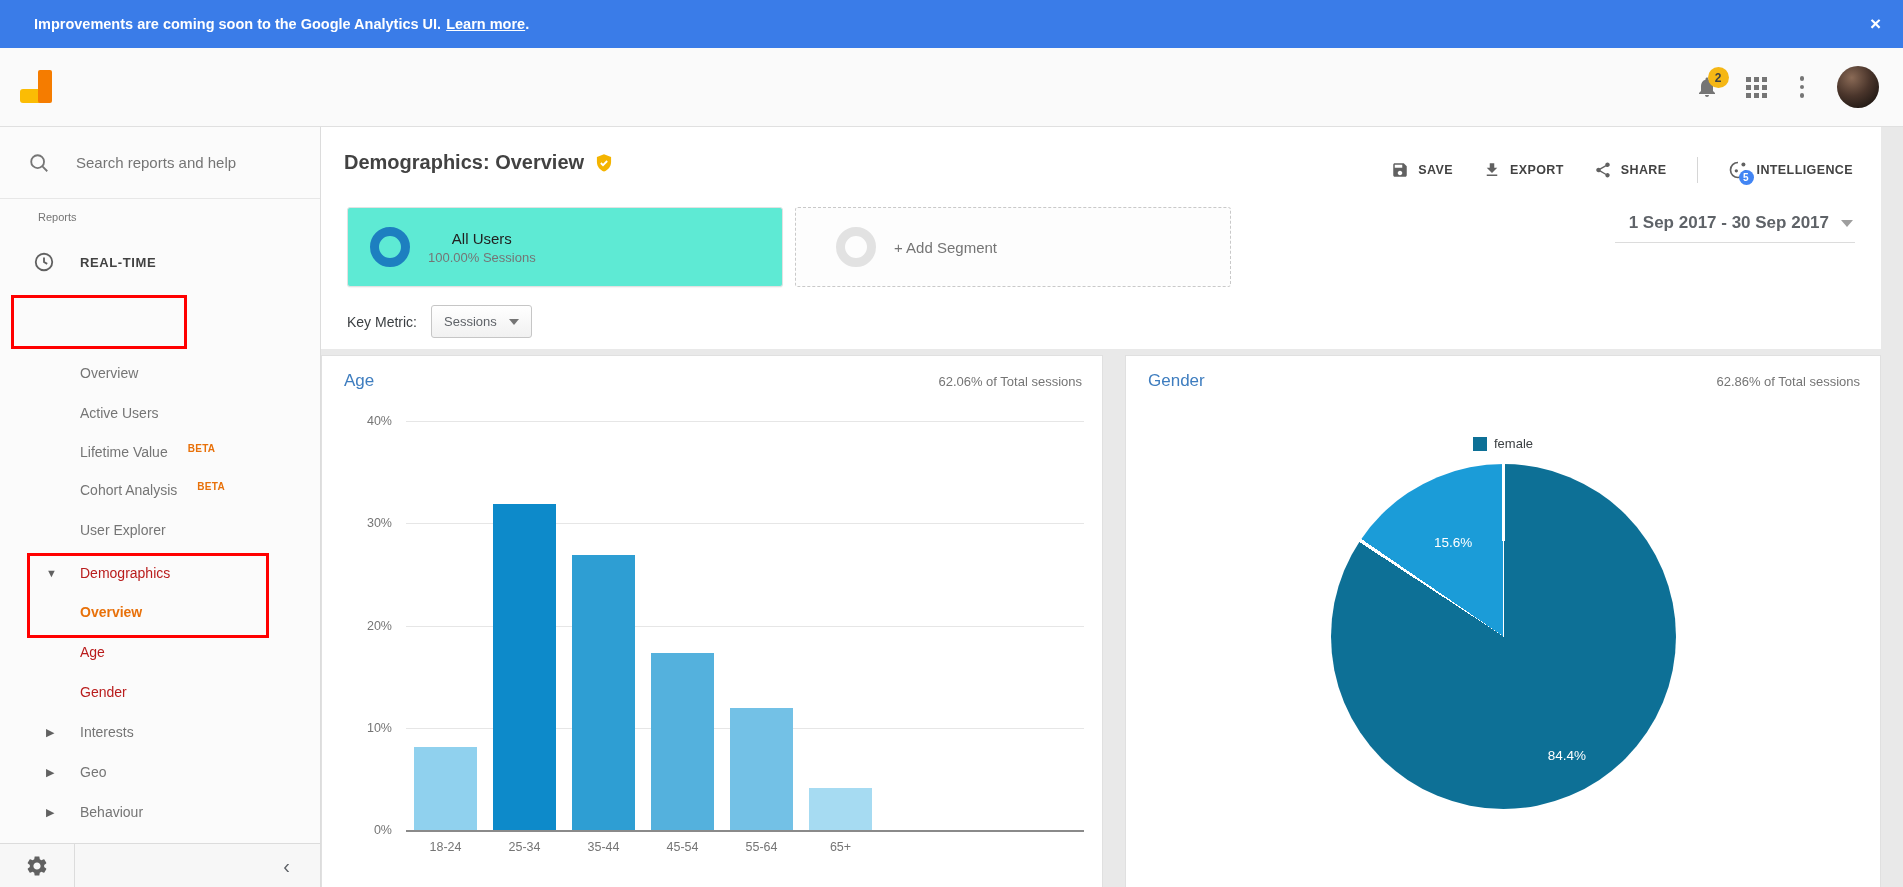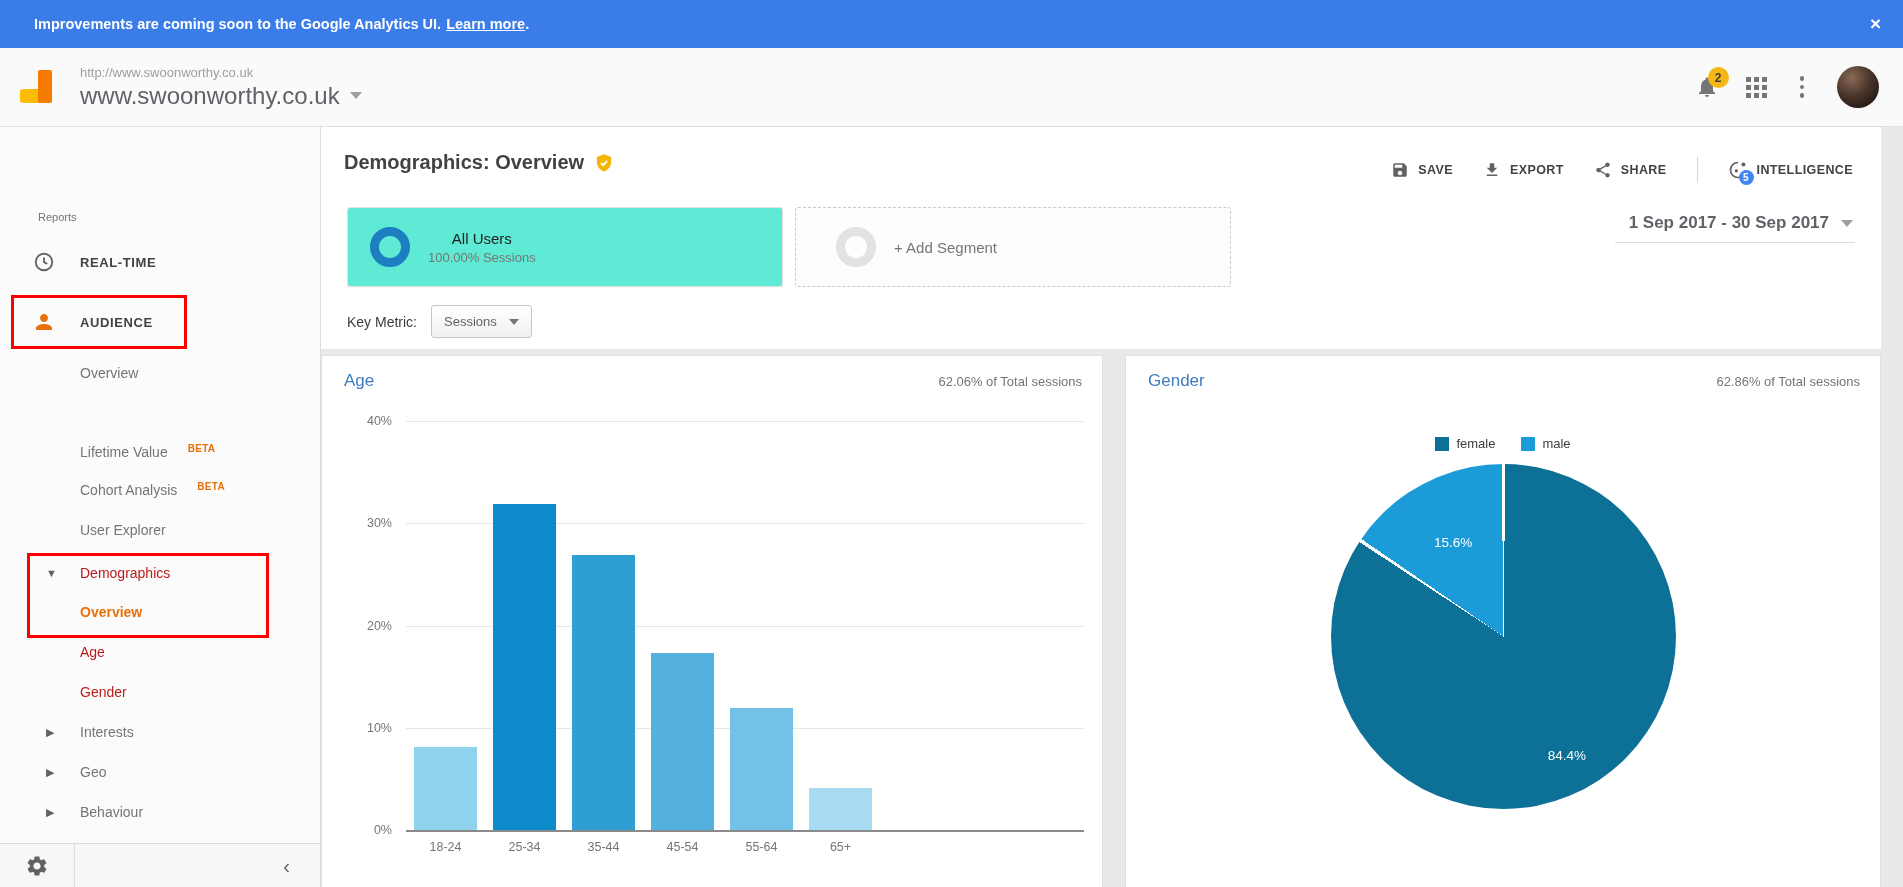--- a/index.html
+++ b/index.html
@@ -99,21 +99,21 @@
   .gridline.baseline { height:2px; background:#8a8a8a;}
   .ytick { position:absolute; left:-62px; width:48px; text-align:right; transform:translateY(-50%);
     font-size:12.5px; color:#757575;}
   .bars { position:absolute; left:0; top:0; bottom:0; display:flex; align-items:flex-end;}
   .bar-slot { width:79px; display:flex; justify-content:center; align-items:flex-end; height:100%;}
   .bar { width:63px; }
   .xlabels { position:absolute; left:0; top:100%; margin-top:10px; display:flex;}
   .xlabel { width:79px; text-align:center; font-size:12.5px; color:#757575;}
   
   .legend { position:absolute; top:80px; left:0; right:0; display:flex; justify-content:center; align-items:center; gap:26px;
-    font-size:13px; color:#3c4043;}
+    font-size:13px; color:#3c4043;flex-direction:column;}
   .legend-item { display:flex; align-items:center; gap:7px;}
   .swatch { width:14px; height:14px; display:inline-block;}
   .pie { position:absolute; left:205px; top:108px; width:345px; height:345px; border-radius:50%; cursor:pointer;}
   .pie-label { position:absolute; transform:translate(-50%,-50%); color:#fff; font-size:13.5px; }
   svg.ic { display:block; }
 </style>
 </head>
 <body>
 
 <div class="banner">
@@ -121,27 +121,20 @@
   <span class="lm">Learn more</span>
     <span>.</span>
   <span class="close">×</span>
 </div>
 
 <div class="header">
   <div class="logo">
     <div class="bar-y"></div>
       <div class="bar-o"></div>
   </div>
-  <div class="acct">
-    <div class="url">http://www.swoonworthy.co.uk</div>
-    <div class="name">
-      <span>www.swoonworthy.co.uk</span>
-      <span class="caret-dn"></span>
-    </div>
-  </div>
   <div class="hdr-right">
     <div class="bell">
       <svg class="ic" width="24" height="24" viewBox="0 0 24 24">
           <path fill="#757575" d="M12 22c1.1 0 2-.9 2-2h-4c0 1.1.9 2 2 2zm6-6v-5c0-3.07-1.63-5.64-4.5-6.32V4c0-.83-.67-1.5-1.5-1.5s-1.5.67-1.5 1.5v.68C7.64 5.36 6 7.92 6 11v5l-2 2v1h16v-1l-2-2z"></path>
         </svg>
       <span class="badge">2</span>
     </div>
     <div class="apps">
       <i></i>
         <i></i>
@@ -156,43 +149,44 @@
     <div class="dots">
         <i></i>
         <i></i>
         <i></i>
       </div>
     <div class="avatar"></div>
   </div>
 </div>
 
 <div class="sidebar">
+  <div class="search-row">
+    <svg class="ic" width="22" height="22" viewBox="0 0 24 24">
+        <path fill="none" stroke="#757575" stroke-width="2" d="M10.5 3.5a7 7 0 1 1 0 14 7 7 0 0 1 0-14zm5 12l5.5 5.5"></path>
+      </svg>
+    <input type="text" placeholder="Search reports and help" style="">
+  </div>
   <div class="reports-label">Reports</div>
 
   <div class="nav-row" style="top:115px">
     <span class="nav-icon">
       <svg class="ic" width="22" height="22" viewBox="0 0 24 24">
           <circle cx="12" cy="12" r="9" fill="none" stroke="#616161" stroke-width="2"></circle>
           <path fill="none" stroke="#616161" stroke-width="2" d="M12 7v5l3.5 2"></path>
         </svg>
     </span>
     <span class="nav-label top">REAL-TIME</span>
   </div>
 
-  <div class="nav-row" style="top:175px">
-    <span class="nav-icon">
-      <svg class="ic" width="24" height="24" viewBox="0 0 24 24">
-          <path fill="#e8710a" d="M12 12c2.21 0 4-1.79 4-4s-1.79-4-4-4-4 1.79-4 4 1.79 4 4 4zm0 2c-2.67 0-8 1.34-8 4v2h16v-2c0-2.66-5.33-4-8-4z"></path>
-        </svg>
-    </span>
-    <span class="nav-label top">AUDIENCE</span>
-  </div>
 
   <div class="nav-row" style="top:226px">
     <span class="nav-label">Overview</span>
+  </div>
+  <div class="nav-row" style="top:266px">
+    <span class="nav-label">Active Users</span>
   </div>
   <div class="nav-row" style="top:305px">
     <span class="nav-label"><span>Lifetime Value</span><span class="beta">BETA</span></span>
   </div>
   <div class="nav-row" style="top:343px">
     <span class="nav-label"><span>Cohort Analysis</span><span class="beta">BETA</span></span>
   </div>
   <div class="nav-row" style="top:383px">
     <span class="nav-label">User Explorer</span>
   </div>

